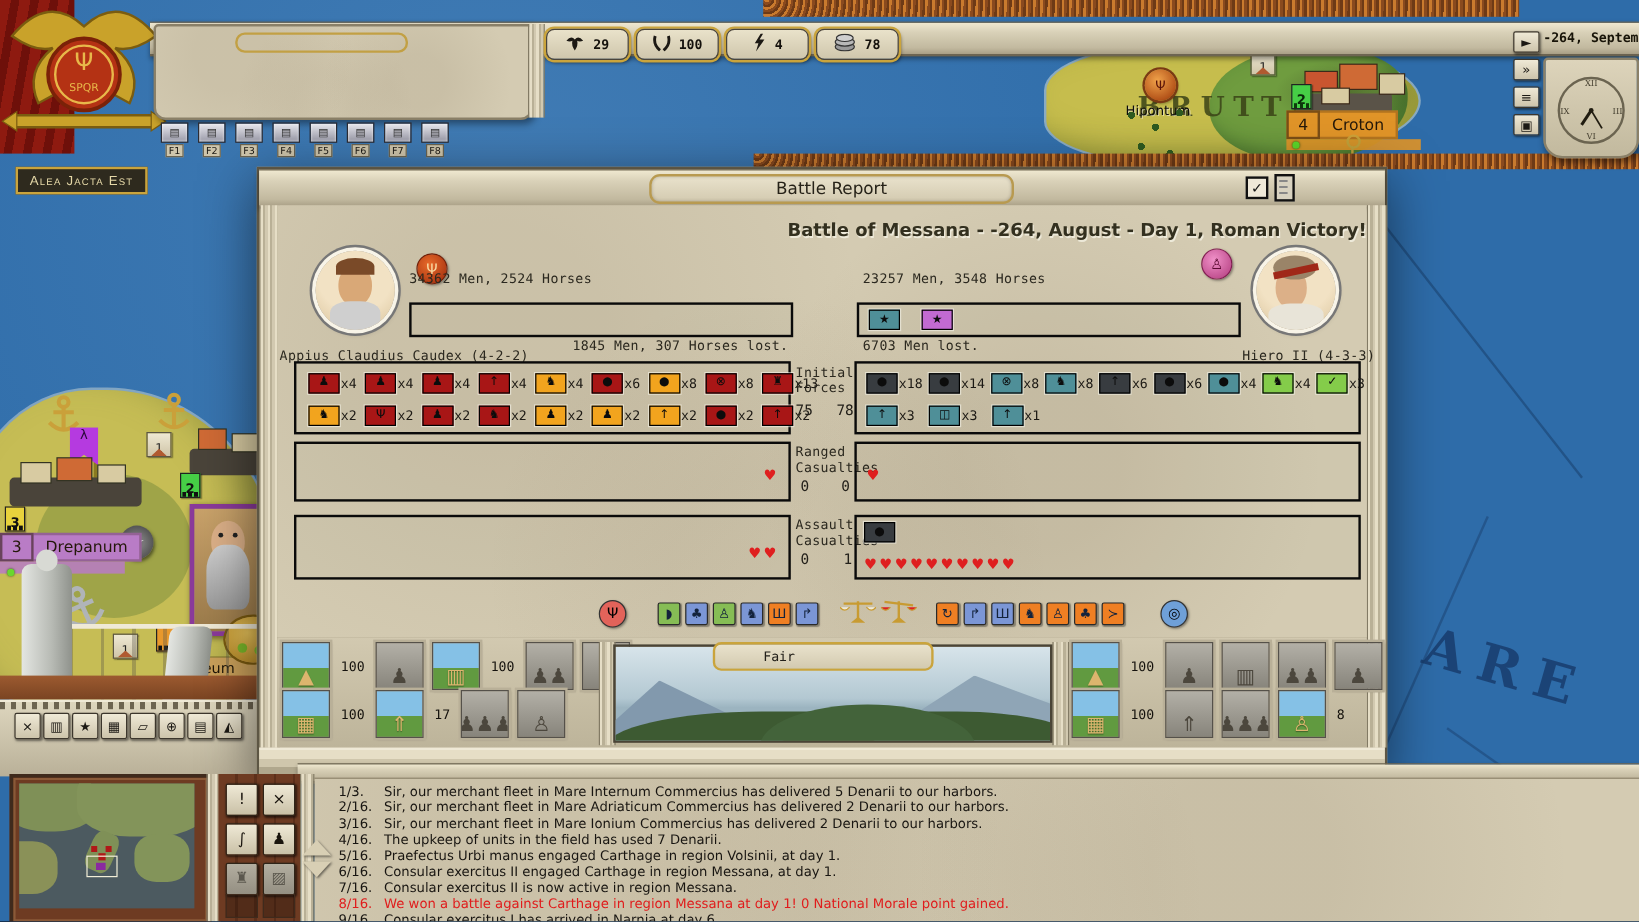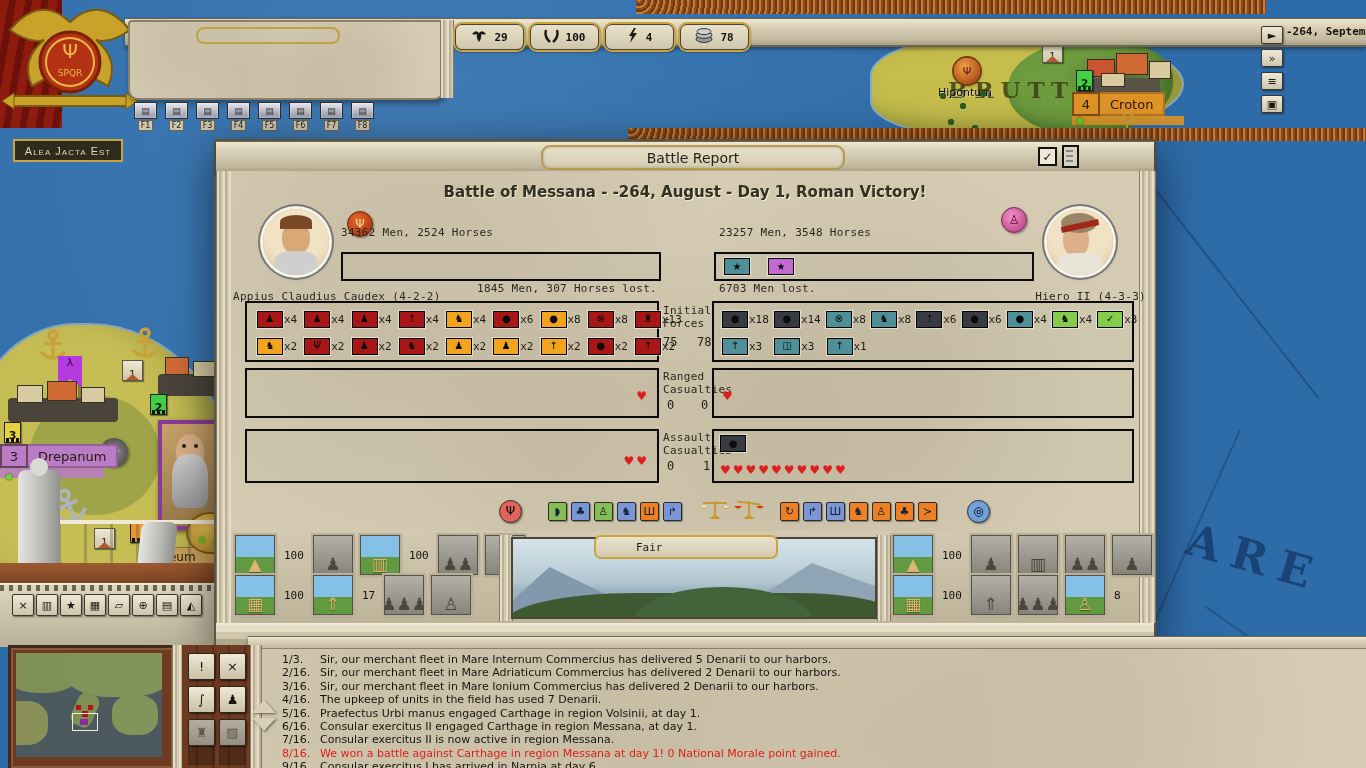--- a/index.html
+++ b/index.html
@@ -314,20 +314,35 @@
       </div>
     </div>
 
   <div class="abs mono" style="left:1286px;top:25px;width:80px;overflow:hidden;white-space:nowrap;font-size:11px;font-weight:bold;color:#181408;">-264, Septembe</div>
   <div class="abs" id="datebtns" style="left:1261px;top:26px;display:flex;flex-direction:column;gap:5px;">
       <div class="sbtn" style="width: 20px; height: 16px;">►</div>
       <div class="sbtn" style="width: 20px; height: 16px;">»</div>
       <div class="sbtn" style="width: 20px; height: 16px;">≡</div>
       <div class="sbtn" style="width: 20px; height: 16px;">▣</div>
     </div>
+  <div class="abs" style="left:1286px;top:48px;width:76px;height:80px;
+    background:linear-gradient(180deg,#ddd4bb,#c2b99e);border:2px solid #8a8068;border-radius:4px 4px 16px 16px;box-shadow:2px 3px 6px rgba(0,0,0,.45);">
+    <svg width="76" height="80" viewBox="0 0 76 80">
+      <circle cx="38" cy="42" r="27" fill="none" stroke="#6b6450" stroke-width="2"></circle>
+      <g font-family="DejaVu Serif" font-size="7" fill="#4a4434" text-anchor="middle">
+        <text x="38" y="22" id="num-xii">XII</text>
+          <text x="60" y="45" id="num-iii">III</text>
+        <text x="38" y="66" id="num-vi">VI</text>
+          <text x="16" y="45" id="num-ix">IX</text>
+      </g>
+      <line x1="38" y1="42" x2="30" y2="54" stroke="#201c10" stroke-width="2.5"></line>
+      <line x1="38" y1="42" x2="47" y2="57" stroke="#201c10" stroke-width="1.5"></line>
+      <circle cx="38" cy="42" r="2" fill="#201c10"></circle>
+    </svg>
+  </div>
 
   <div class="abs" style="left:1185px;top:532px;
     font-family:'DejaVu Serif',serif;font-size:44px;font-weight:bold;letter-spacing:12px;color:rgba(22,58,105,.8);transform:rotate(16deg);">ARE</div>
 
   <div class="abs" style="left:0;top:563px;width:233px;height:20px;background:linear-gradient(180deg,#9c5a30,#7a4422);box-shadow:0 2px 0 #51301a;"></div>
   <div class="abs" style="left:0;top:583px;width:233px;height:62px;
     background:linear-gradient(180deg,#ded6be,#b9b098);border-top:2px solid #efe9d6;"></div>
   <div class="abs dentil" style="left:0;top:585px;width:233px;height:6px;"></div>
   <div class="abs" id="toolbar" style="left:12px;top:594px;display:flex;gap:2px;">
       <div class="sbtn" style="width: 20px; height: 20px;">×</div>
@@ -349,21 +364,21 @@
       display:flex;align-items:center;justify-content:center;font-size:12px;font-weight:bold;color:#111;">
         <span>✓</span>
       </div>
     <div class="abs" style="left:846px;top:4px;width:13px;height:19px;background:#d8d2c0;border:2px solid #111;
       background-image:repeating-linear-gradient(180deg,#888 0 2px,transparent 2px 5px);background-size:7px 12px;background-position:2px 3px;background-repeat:no-repeat;"></div>
 
     <div class="abs pillar" style="left:0;top:30px;width:15px;height:452px;"></div>
     <div class="abs pillar" style="left:923px;top:30px;width:15px;height:452px;"></div>
 
     <div class="abs parch" style="left:15px;top:30px;width:908px;height:360px;border-bottom:2px solid #8a8068;">
-      <div class="abs" style="left:0;top:12px;width:100%;text-align:center;
+      <div class="abs" style="left:0;top:12px;width:100%;text-align:right;
         font-size:15px;font-weight:bold;color:#33301f;text-shadow:1px 1px 0 rgba(255,255,245,.6);">Battle of Messana - -264, August - Day 1, Roman Victory!</div>
 
       <div class="abs" style="left:32px;top:38px;width:66px;height:66px;border-radius:50%;
         background:radial-gradient(circle at 50% 30%,#f2e2c4 55%,#d8c29a);box-shadow:0 0 0 3px #f8f4e8,0 0 0 5px #777,1px 2px 5px rgba(0,0,0,.4);overflow:hidden;">
         <div class="abs" style="left:19px;top:12px;width:28px;height:34px;border-radius:48%;background:#d9a877;"></div>
         <div class="abs" style="left:17px;top:6px;width:32px;height:14px;border-radius:50% 50% 0 0;background:#7a4a28;"></div>
         <div class="abs" style="left:12px;top:42px;width:42px;height:24px;background:#cfcfcf;border-radius:40% 40% 0 0;"></div>
       </div>
       <div class="abs round-ico" style="left:116px;top:40px;width:24px;height:24px;
         background:radial-gradient(circle at 40% 35%,#e86a2a,#9c2a0c);color:#f8d8a0;border-color:#6e1e08;">Ψ</div>

